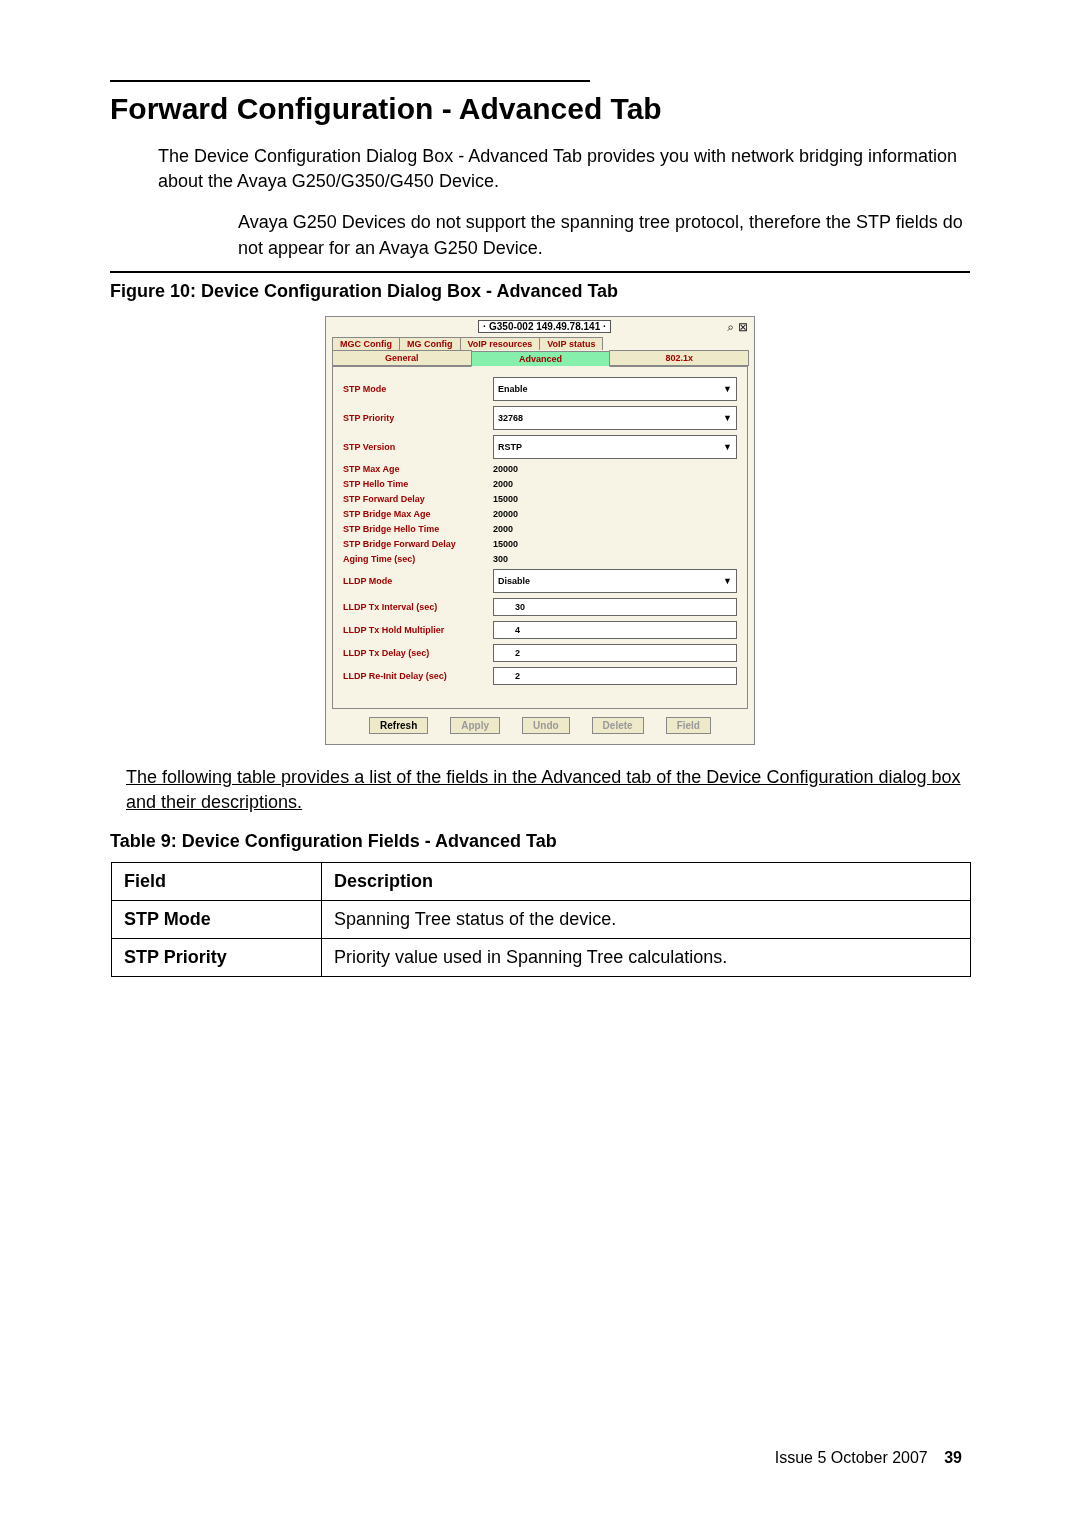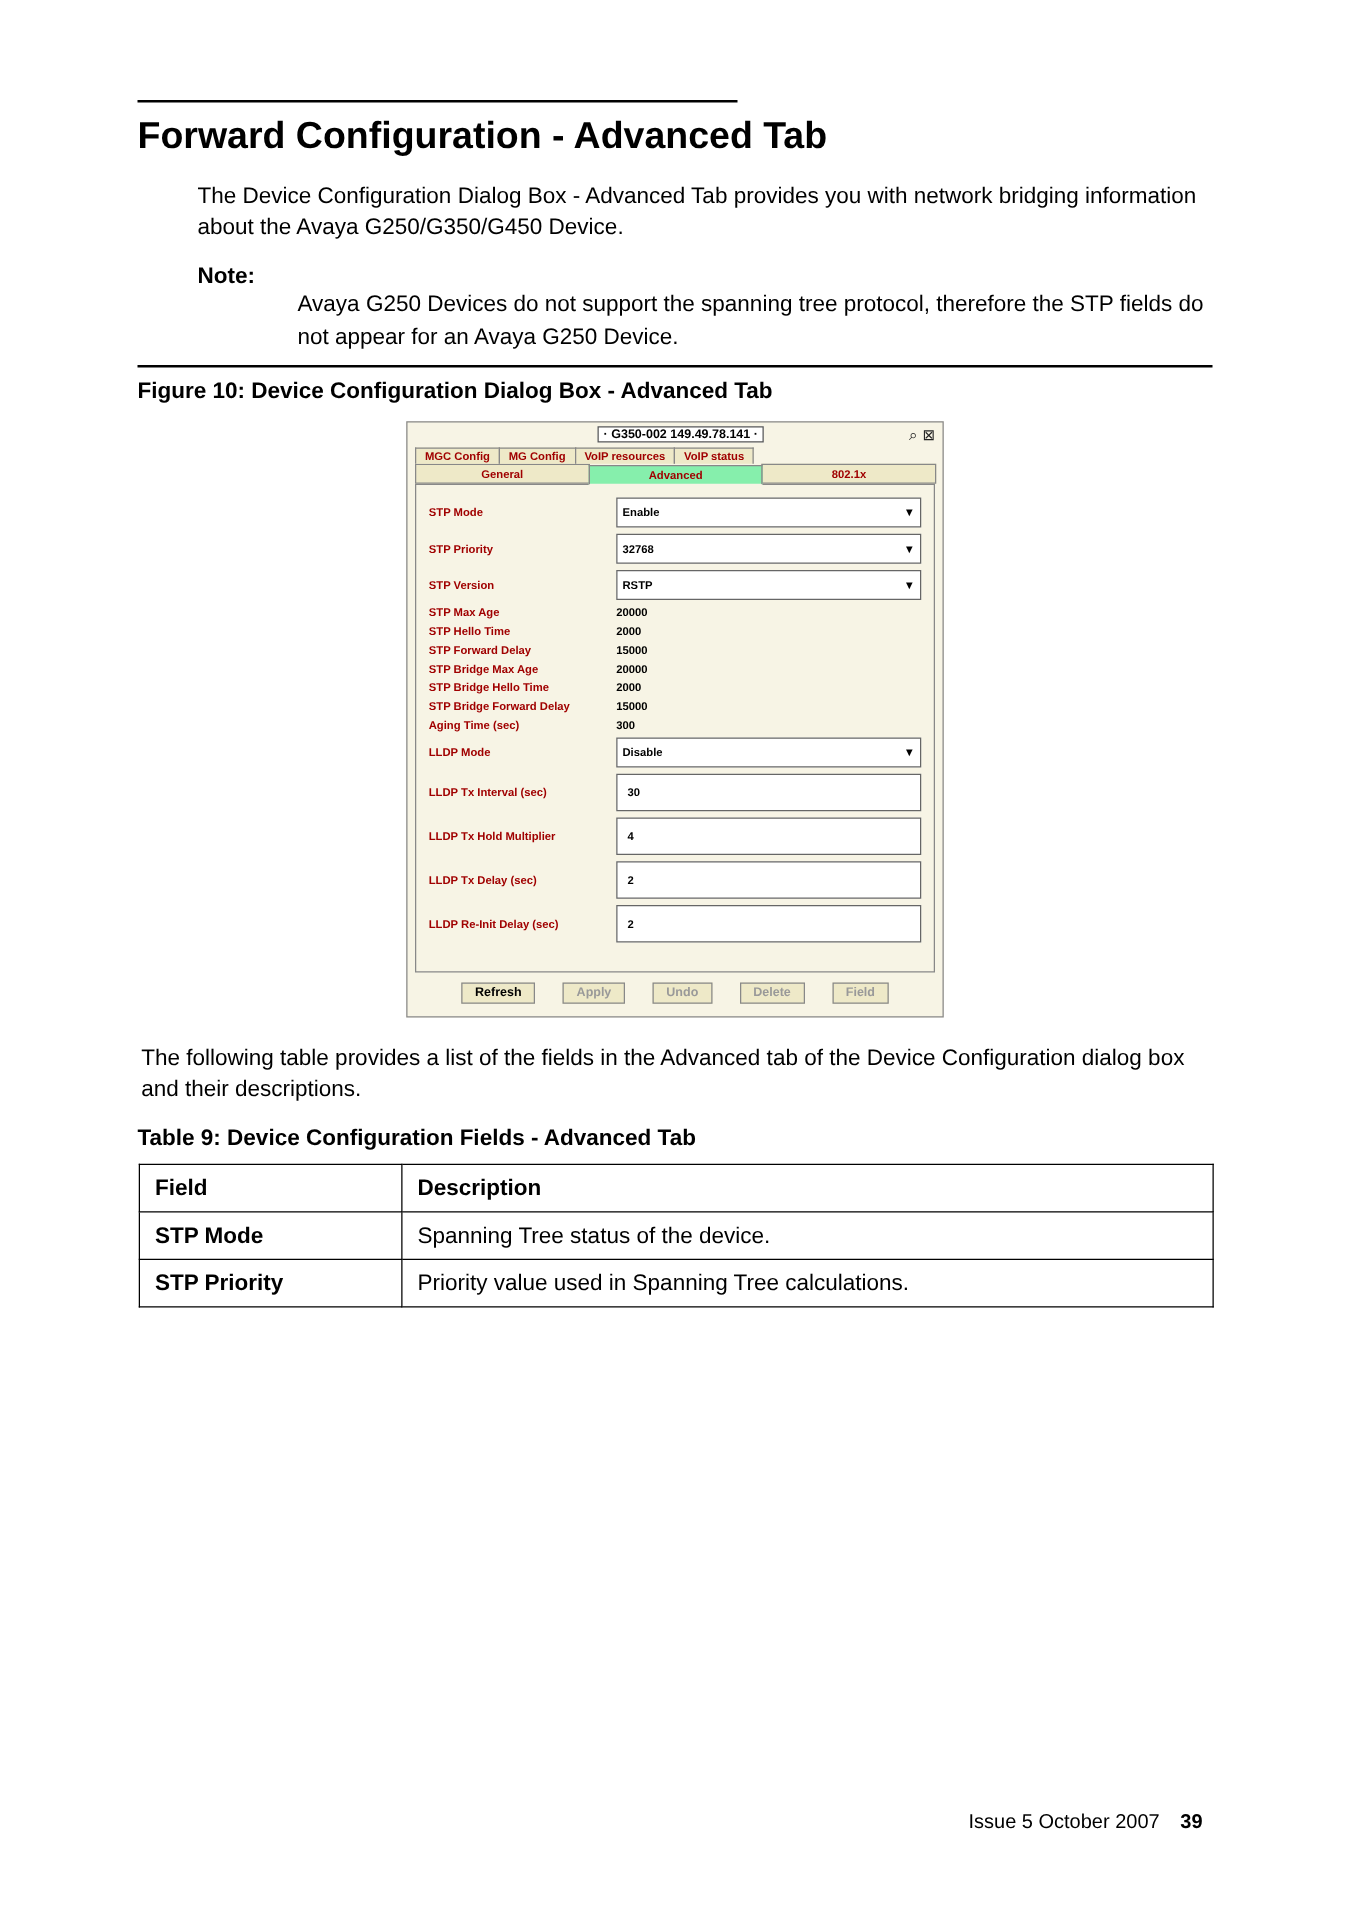--- a/index.html
+++ b/index.html
@@ -166,22 +166,22 @@
     display: flex;
     align-items: center;
     justify-content: space-between;
     font-weight: bold;
     font-size: 9px;
   }
   .form-input {
     flex: 1;
     border: 1px solid #666;
     background: #fff;
-    padding: 0 8px;
-    height: 30px;
+    padding: 0 21px;
+    height: 18px;
     display: flex;
     align-items: center;
     font-weight: bold;
     font-size: 9px;
   }
   .caret {
     font-size: 9px;
   }
   .dialog-buttons {
     display: flex;
@@ -243,21 +243,20 @@
 <body>
 
 <div class="page">
 
   <div class="hr-top"></div>
   <h1 class="h1">Forward Configuration - Advanced Tab</h1>
 
   <p class="para">The Device Configuration Dialog Box - Advanced Tab provides you with network bridging information about the Avaya G250/G350/G450 Device.</p>
 
   <div class="note-block">
-    <div class="note-label">Note:</div>
     <div class="note-text">Avaya G250 Devices do not support the spanning tree protocol, therefore the STP fields do not appear for an Avaya G250 Device.</div>
   </div>
   <div class="rule-full"></div>
 
   <div class="fig-caption">Figure 10: Device Configuration Dialog Box - Advanced Tab</div>
 
   <div class="dialog-wrap">
     <div class="dialog">
       <div class="dialog-titlebar">
         <span style="width:30px"></span>
@@ -361,21 +360,21 @@
       <div class="dialog-buttons">
         <div class="dlg-btn">Refresh</div>
         <div class="dlg-btn disabled">Apply</div>
         <div class="dlg-btn disabled">Undo</div>
         <div class="dlg-btn disabled">Delete</div>
         <div class="dlg-btn disabled">Field</div>
       </div>
     </div>
   </div>
 
-  <p class="para" style="margin-left:3px;">The following table provides a list of the fields in the Advanced tab of the Device Configuration dialog box and their descriptions.</p>
+  <p class="para" style="margin-left:16px;text-decoration:underline;">The following table provides a list of the fields in the Advanced tab of the Device Configuration dialog box and their descriptions.</p>
 
   <div class="table-caption">Table 9: Device Configuration Fields - Advanced Tab</div>
 
   <table class="desc">
     <tbody>
         <tr>
       <th style="width:210px">Field</th>
       <th>Description</th>
     </tr>
     <tr>

